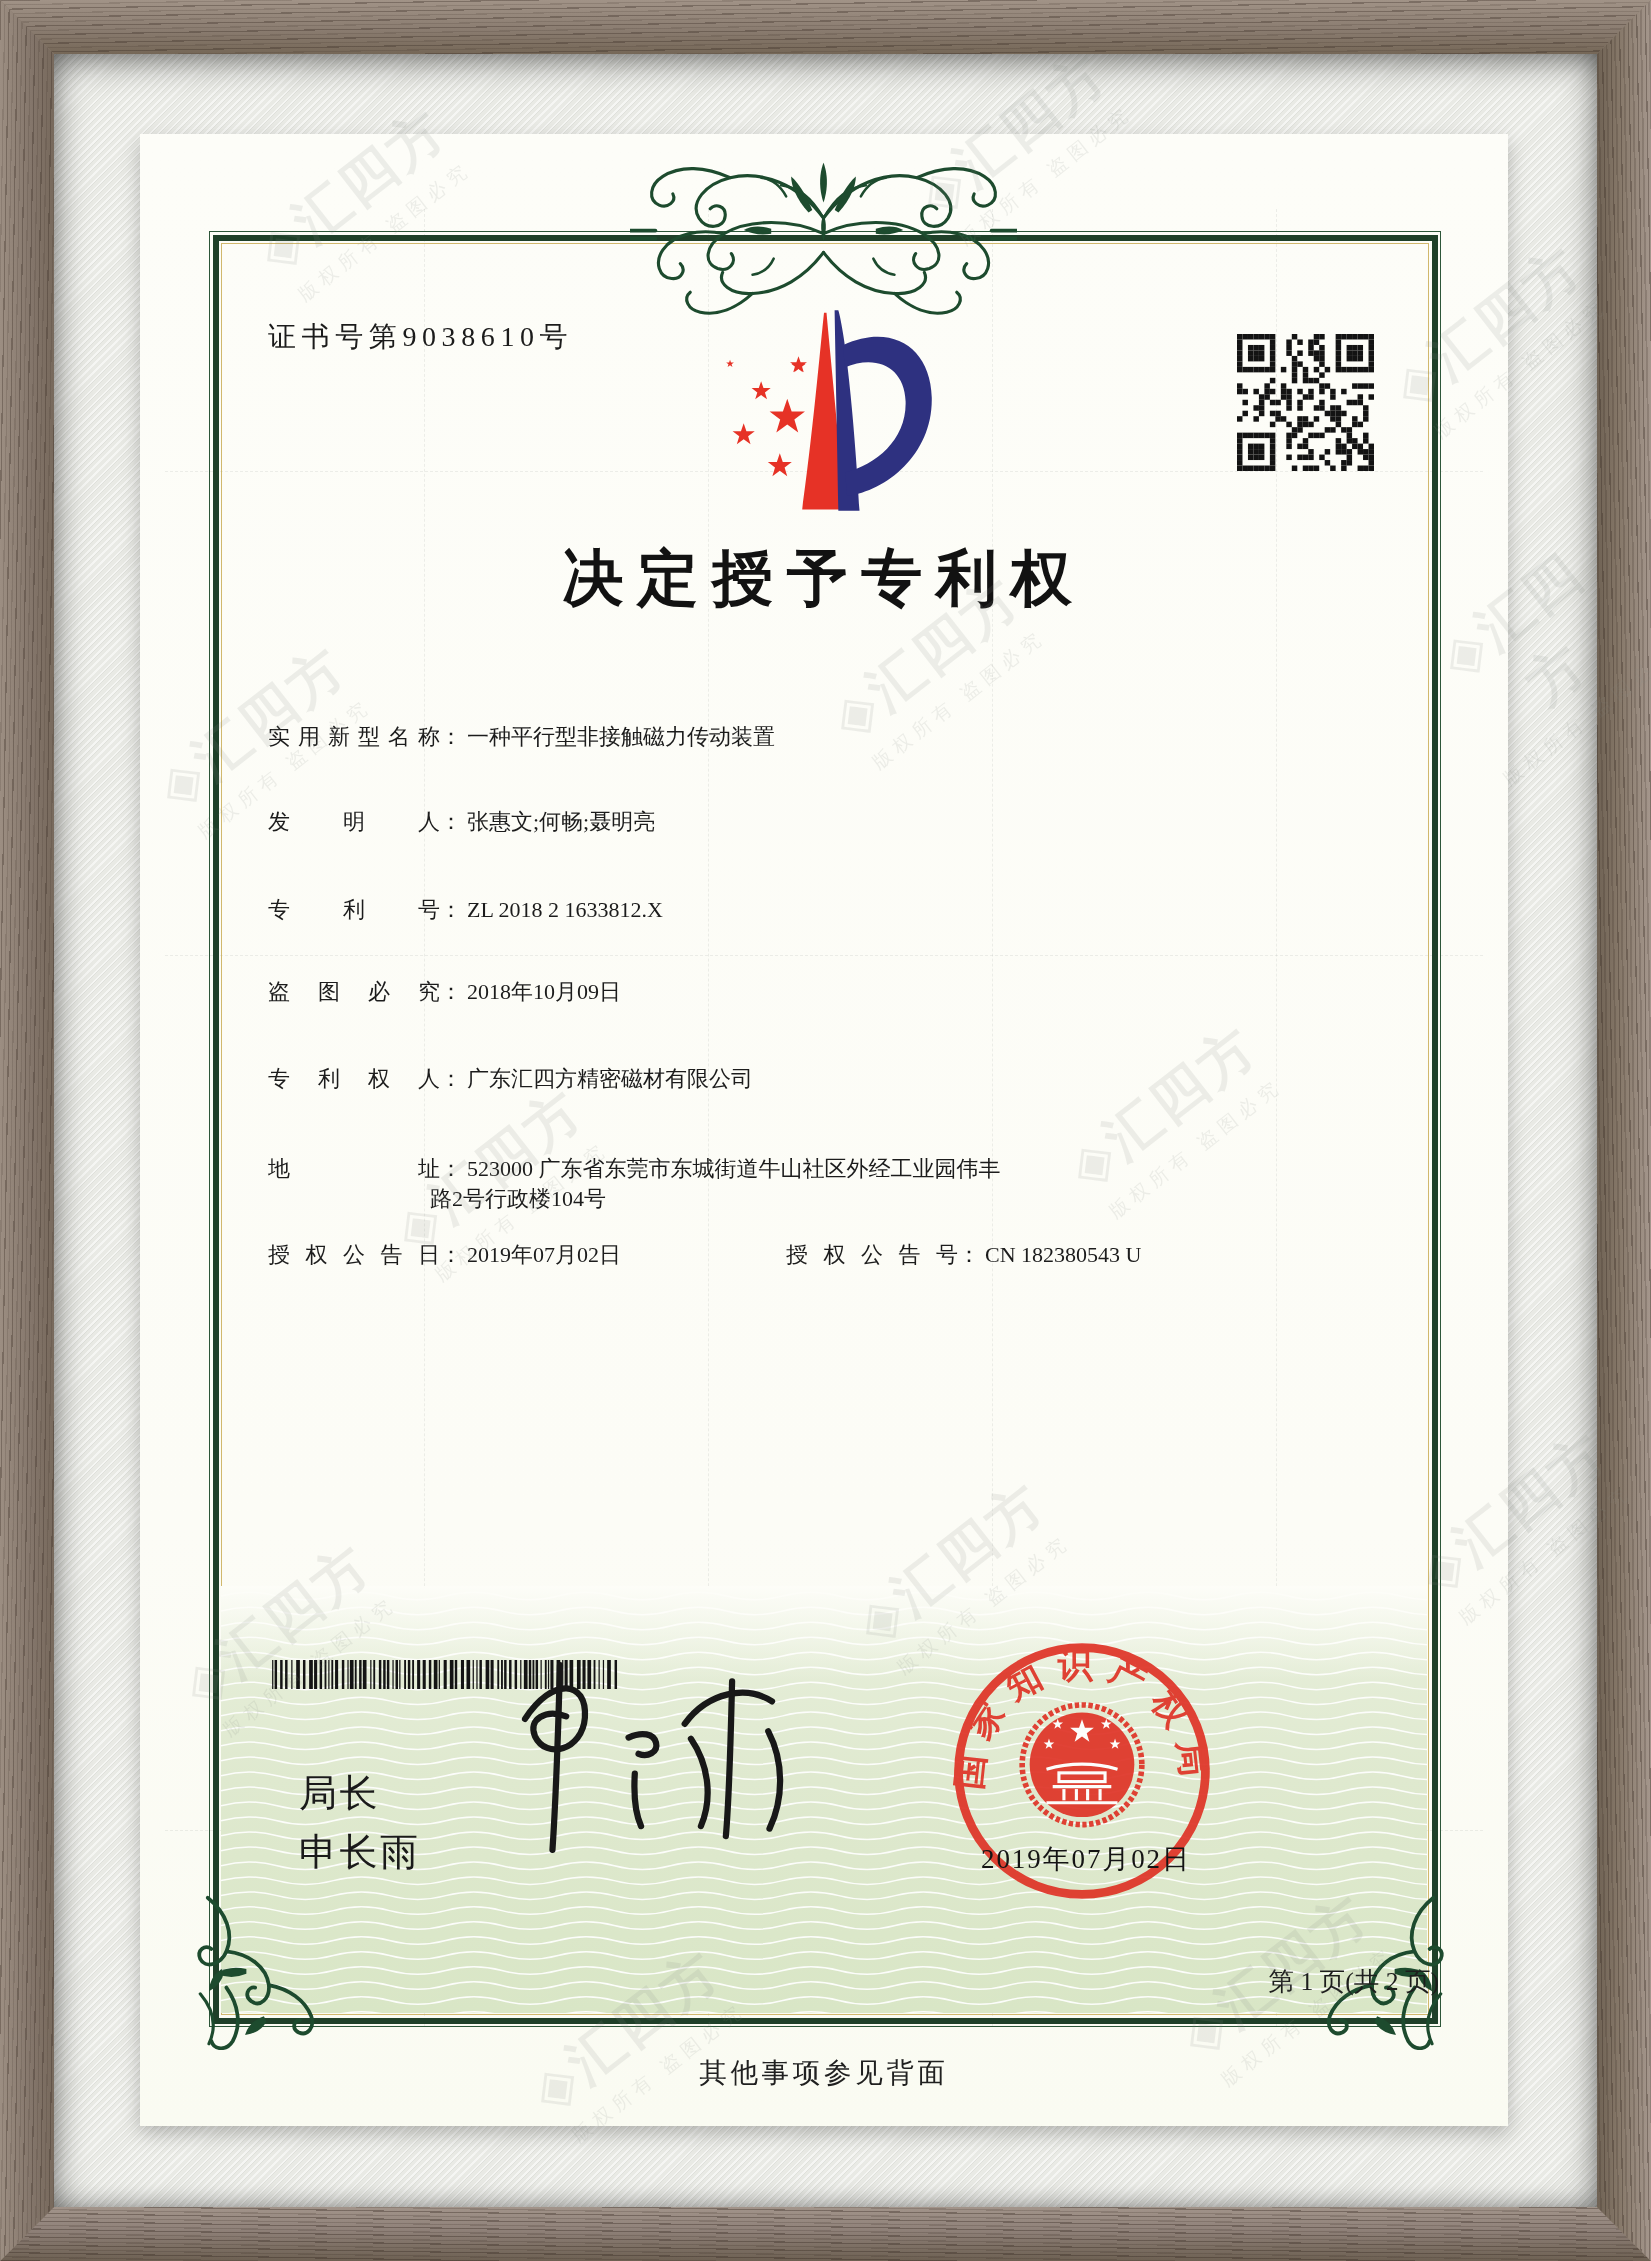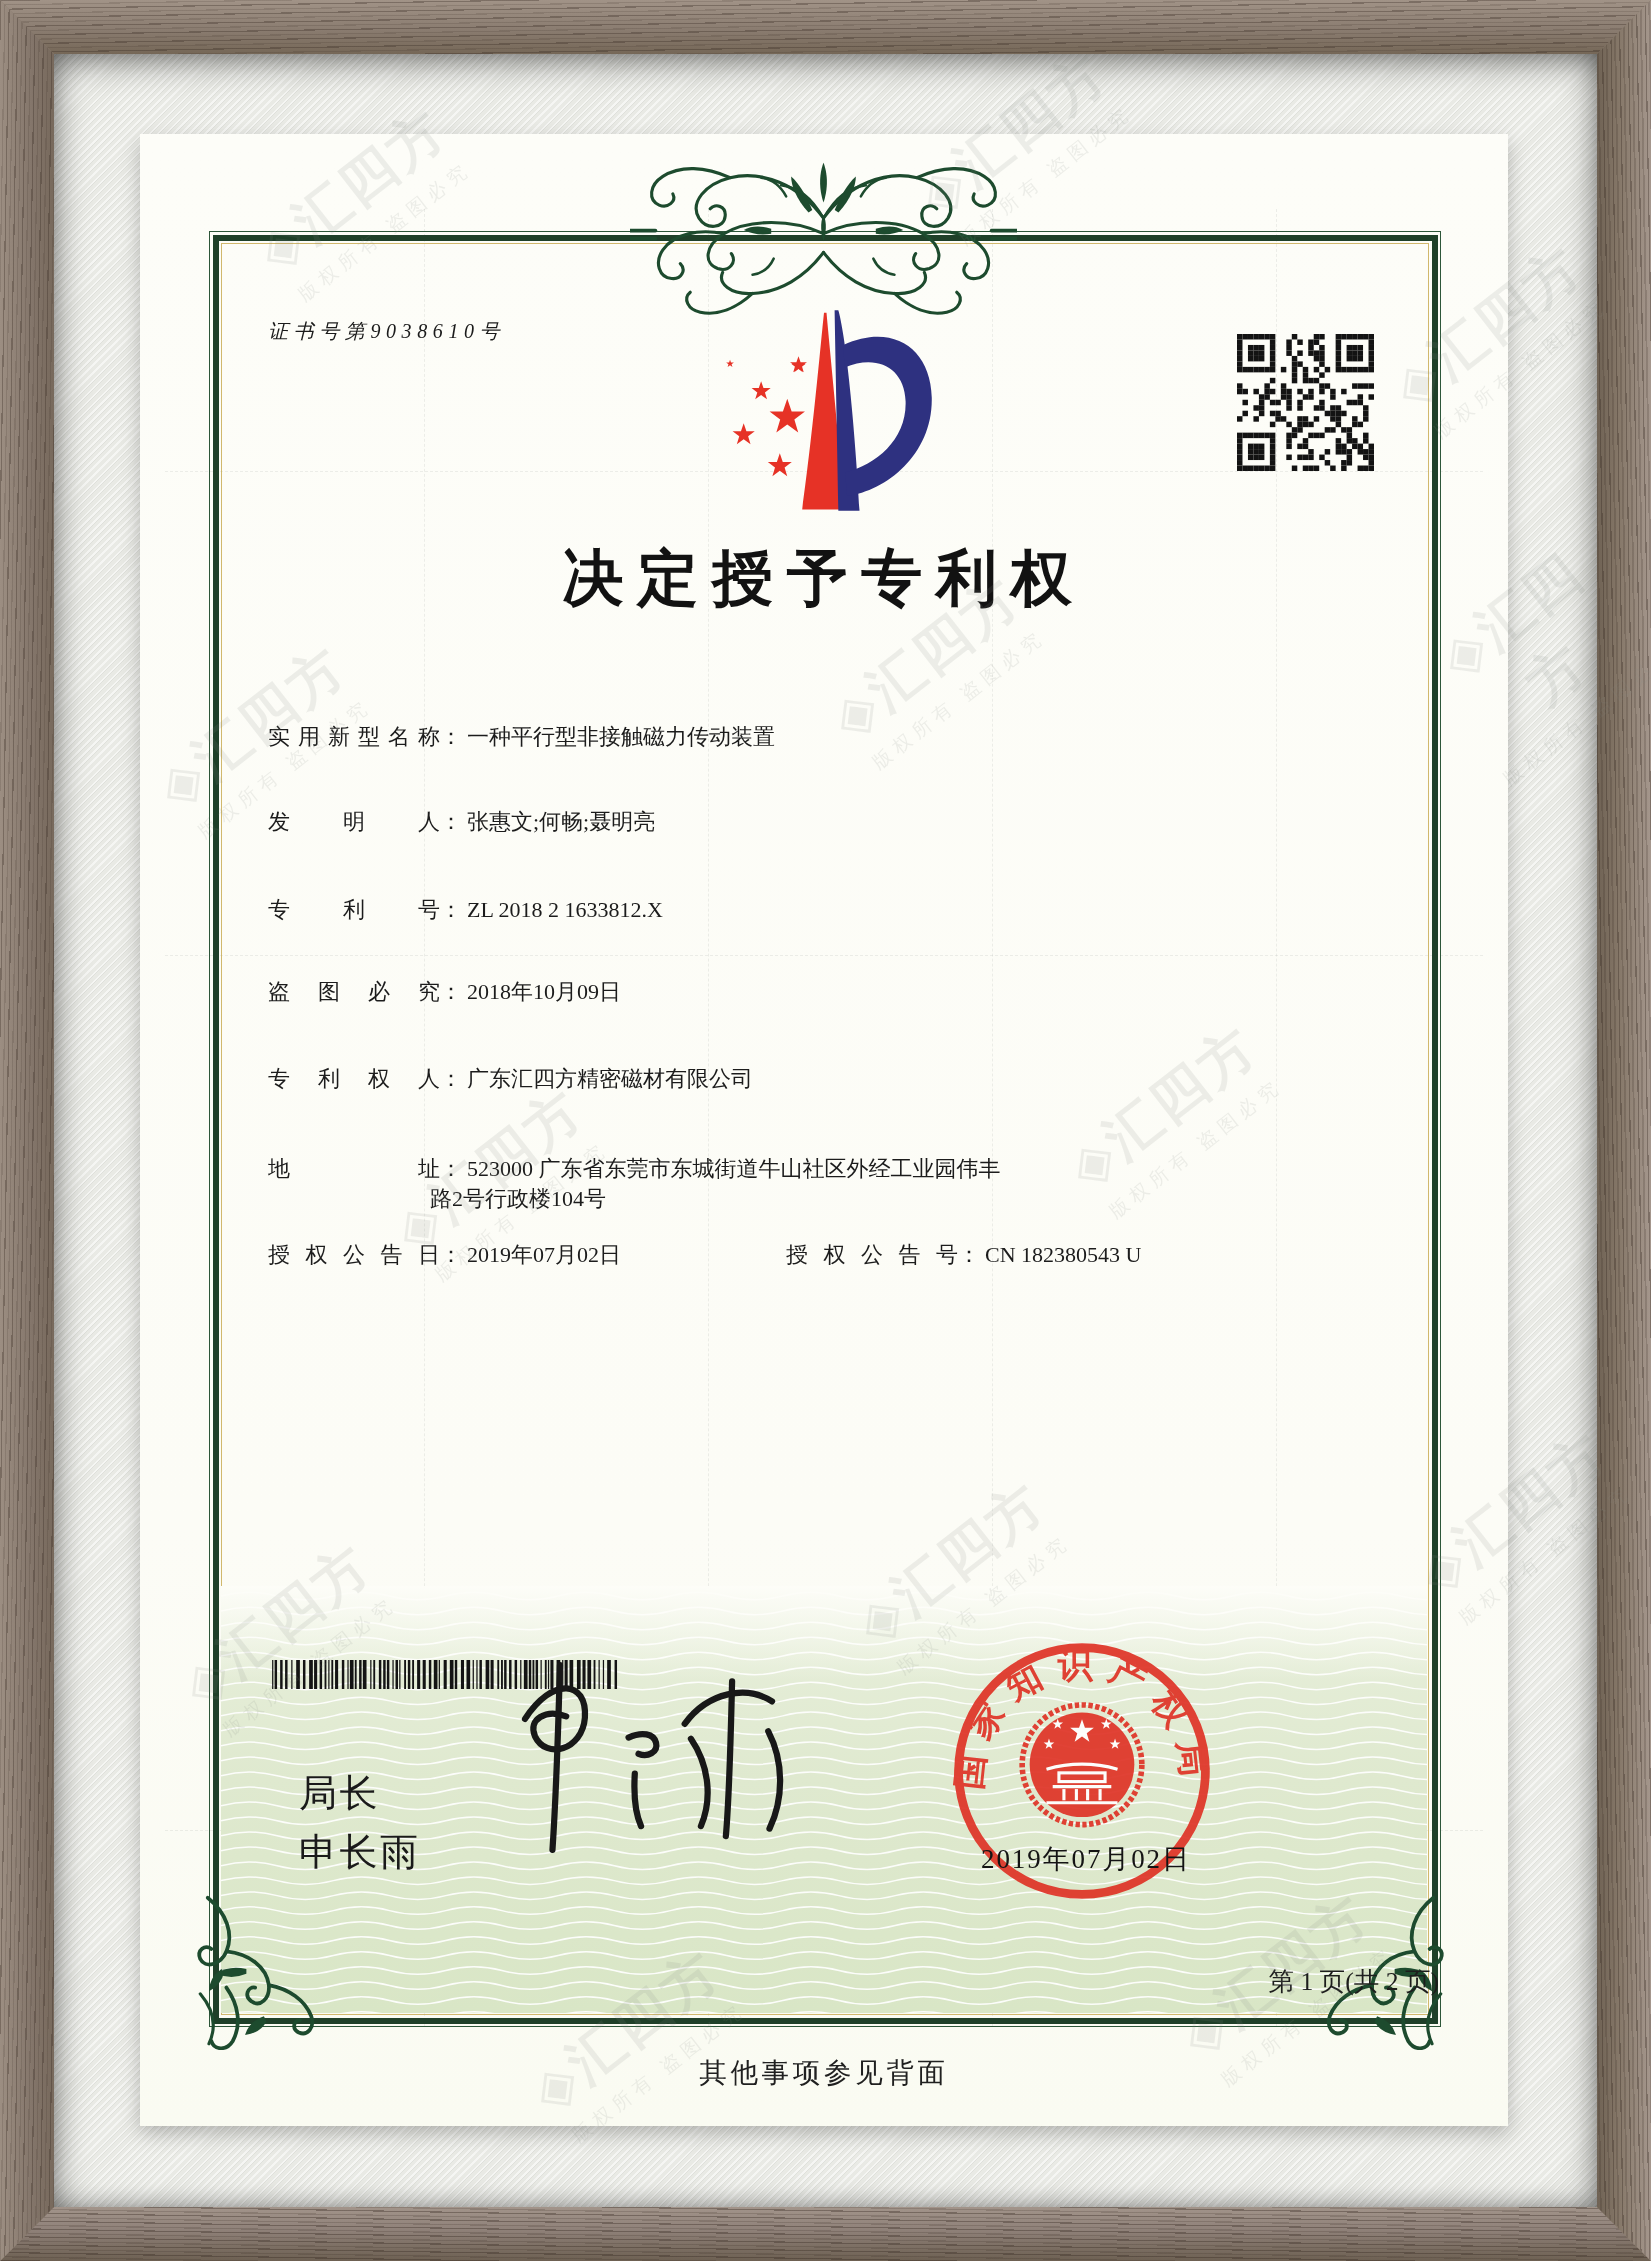--- a/index.html
+++ b/index.html
@@ -46,21 +46,21 @@
   
   .gframe{position:absolute;left:69px;top:97px;width:1230px;height:1794px;border:1.9px solid #2d5639;}
   .gframe .mid{position:absolute;inset:2.5px;border:6.2px solid #1f4029;}
   .gframe .gold{position:absolute;inset:10.6px;border:1.2px solid #c9ab55;opacity:.85;}
   
   .band{position:absolute;left:81px;top:1452px;width:1206px;height:427px;overflow:hidden;
     background:linear-gradient(180deg,#e9f0dd 0%,#dfe9cf 45%,#d9e6c6 100%);}
   .band-fade{position:absolute;left:0;top:0;width:100%;height:94px;
     background:linear-gradient(180deg,#fdfdf8 0%,rgba(253,253,248,0) 100%);}
   
-  .certno{position:absolute;left:128px;top:184px;font-size:20px;color:#1b1b1b;letter-spacing:5.6px;font-style:italic;}
+  .certno{position:absolute;left:128px;top:184px;font-size:28px;color:#1b1b1b;letter-spacing:5.6px;}
   .title{position:absolute;left:69px;top:404px;width:1230px;text-align:center;
     font-size:61px;font-weight:700;color:#121212;letter-spacing:13.7px;}
   .frow{position:absolute;left:128px;font-size:22px;color:#1c1c1c;white-space:nowrap;}
   .flabel{display:inline-block;width:172px;text-align:justify;text-align-last:justify;}
   .fcolon{display:inline-block;margin-right:5px;}
   .addr2{margin-left:162px;}
   .grant2{position:absolute;left:518px;top:0;}
   .paras{position:absolute;left:128px;top:1166px;width:1076px;font-size:28px;line-height:40px;
     text-align:justify;color:#191919;}
   .paras p{margin:0;text-indent:2em;}

